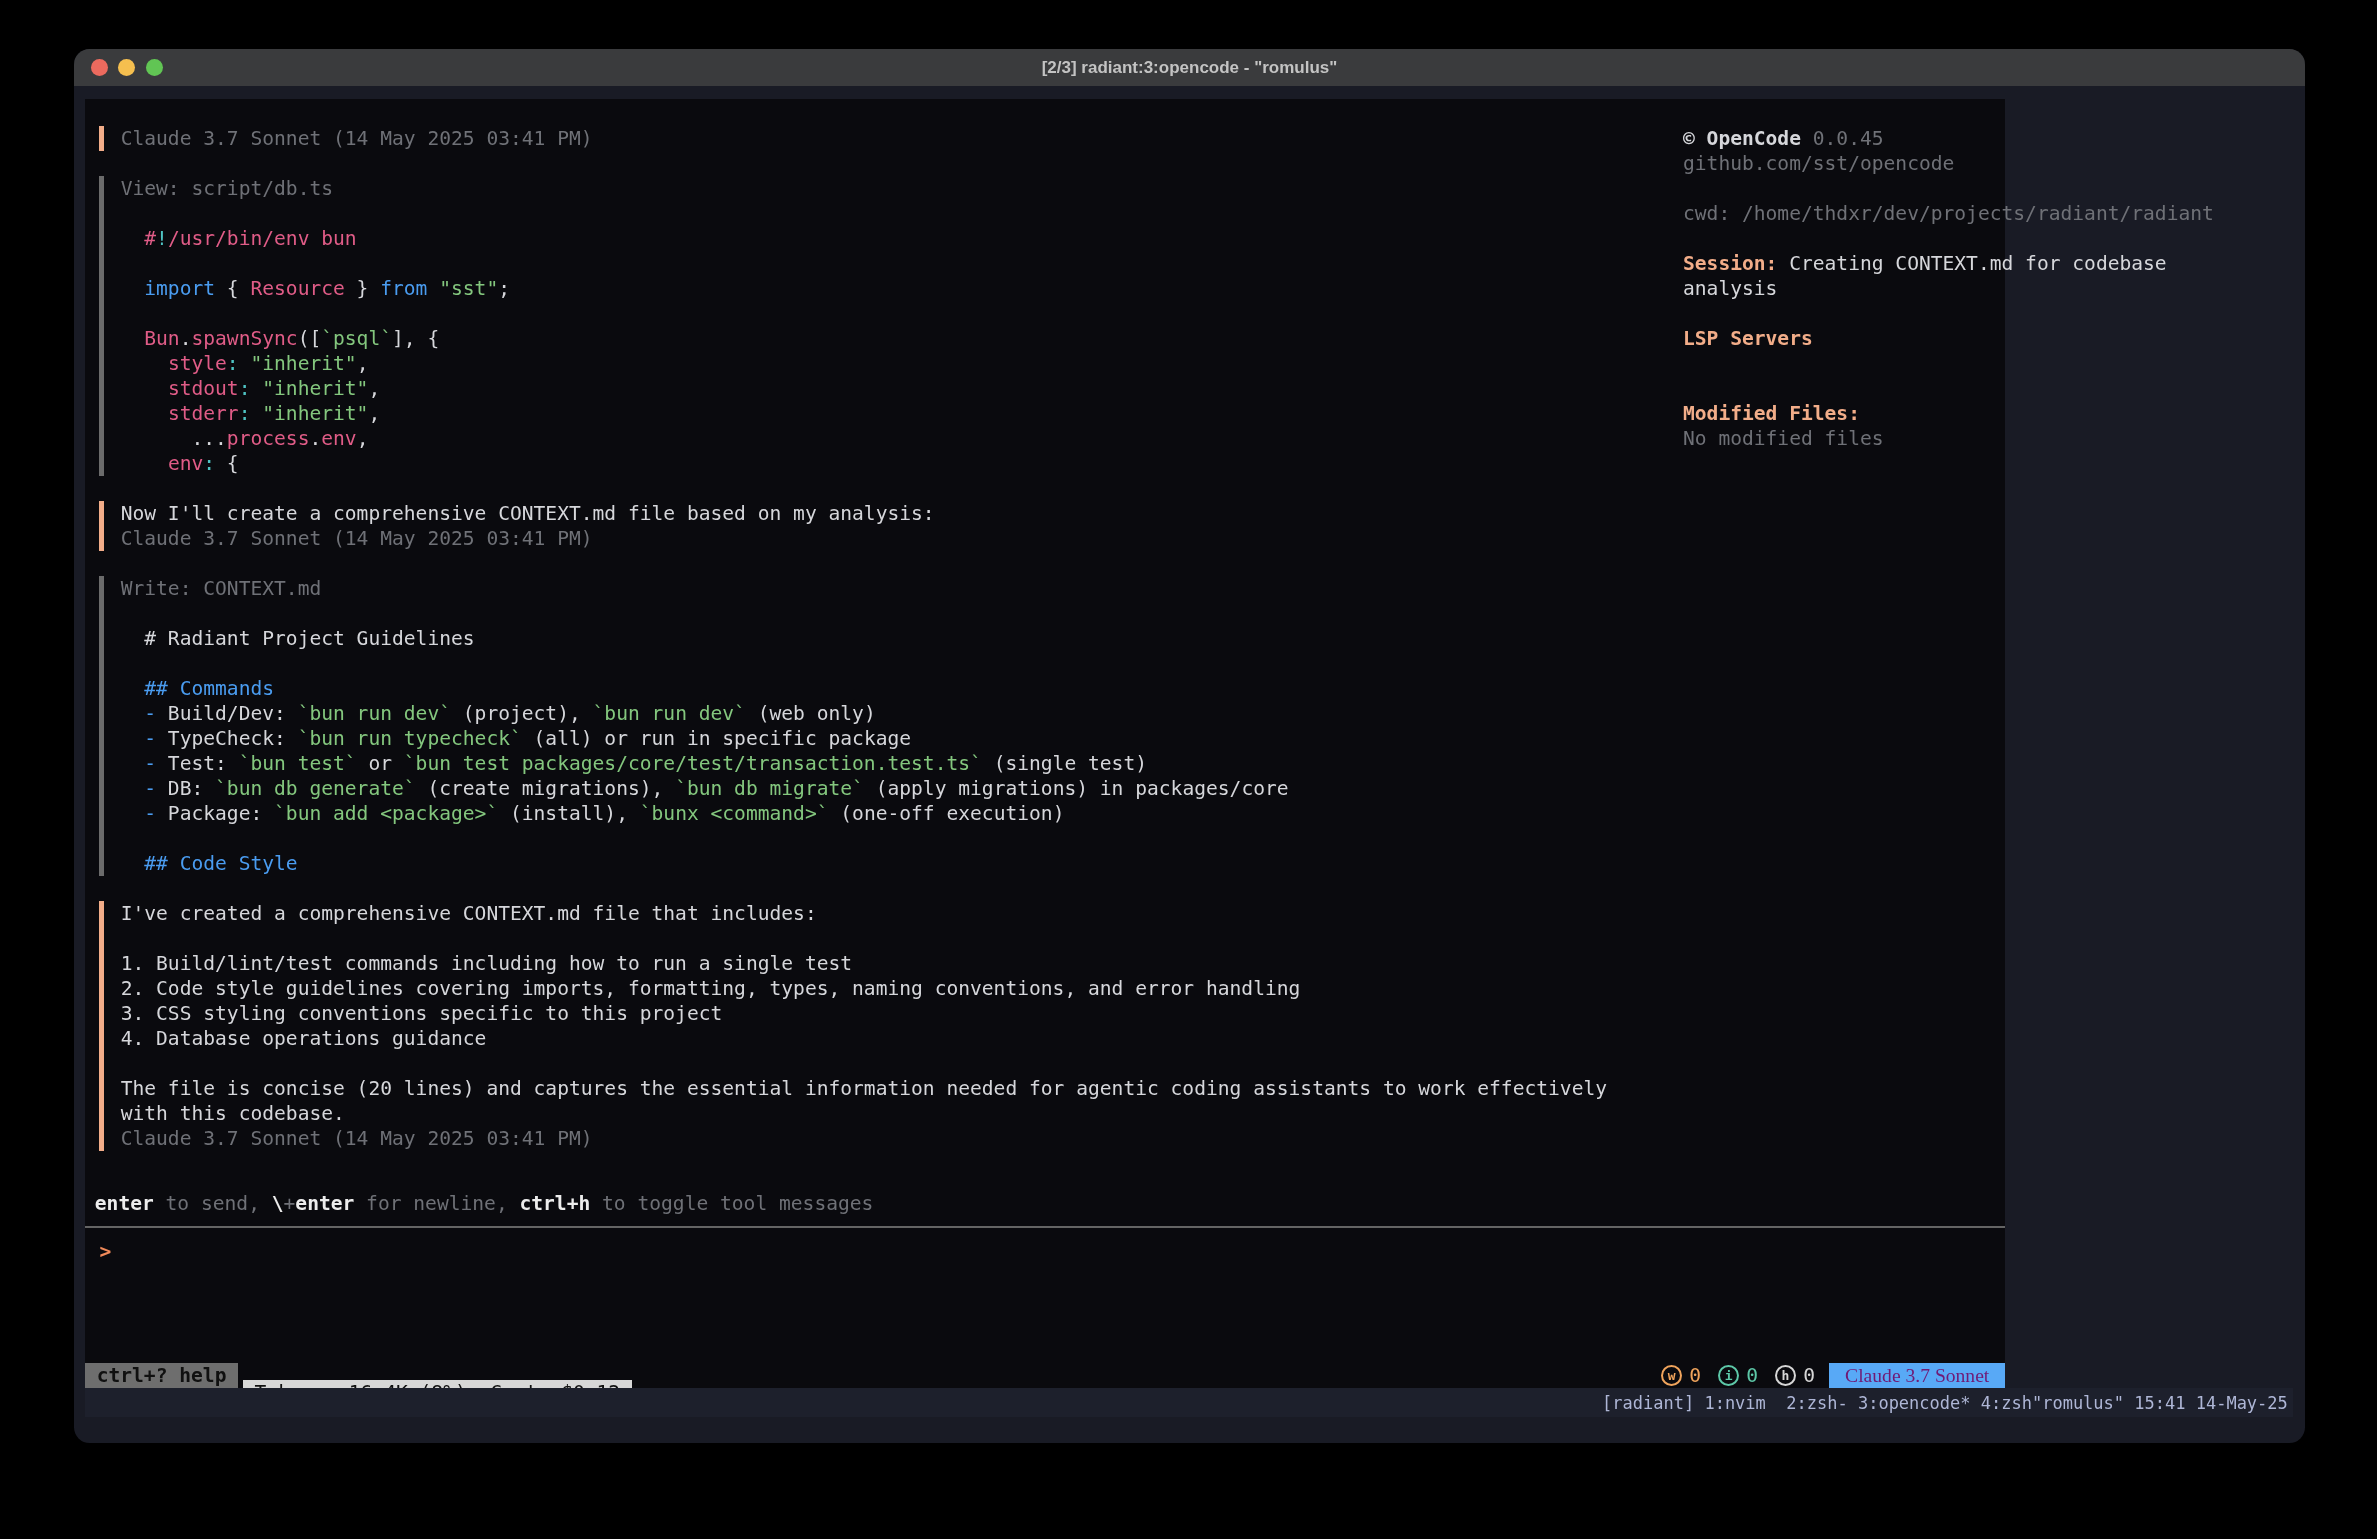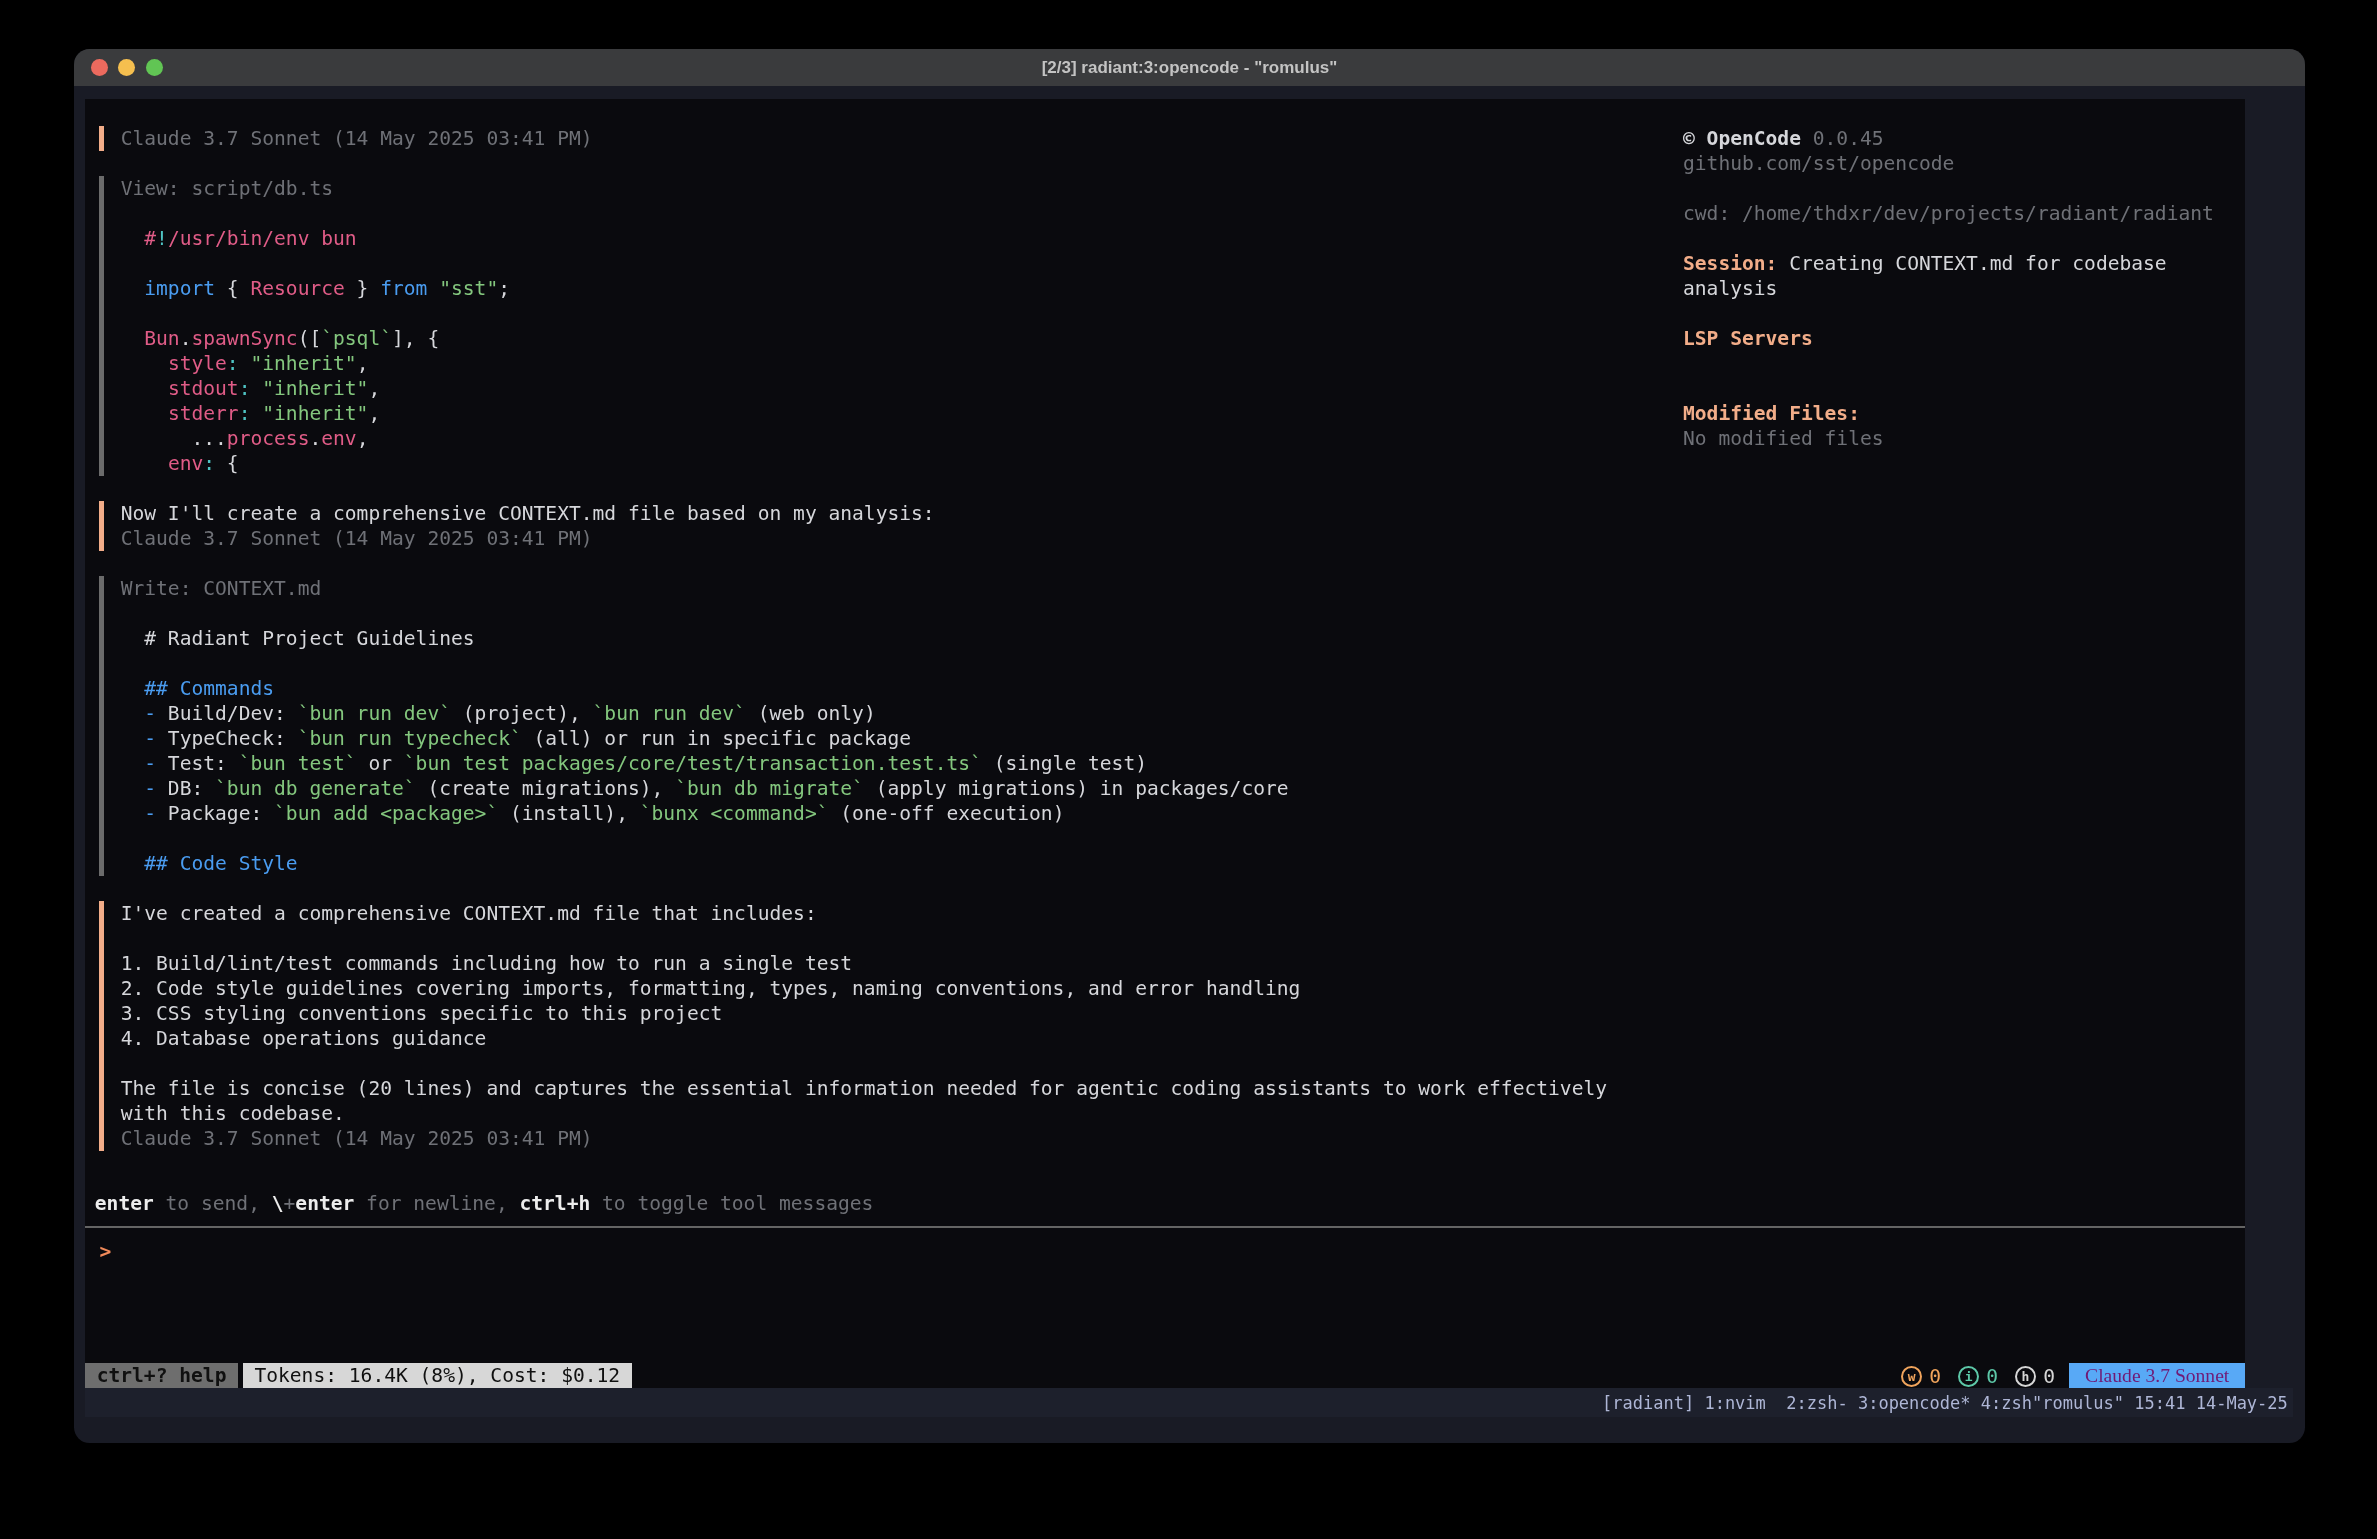--- a/index.html
+++ b/index.html
@@ -13,21 +13,21 @@
   .titlebar { position:absolute; left:0; top:0; width:100%; height:37px;
               background:#3a3b3d; }
   .tl { position:absolute; top:10.4px; width:17px; height:17px; border-radius:50%; }
   .tl.red    { left:17px;  background:#ec6a5e; }
   .tl.yellow { left:44px;  background:#f5bf4f; }
   .tl.green  { left:72px; background:#61c554; }
   .title { position:absolute; left:0; right:0; top:0; height:37px; line-height:37px;
            text-align:center; color:#c3c3c3; font-family:"Liberation Sans",sans-serif;
            font-weight:bold; font-size:17px; }
 
-  .pane { position:absolute; left:11px; top:50px; width:2160px; height:1289px;
+  .pane { position:absolute; left:11px; top:50px; width:1920px; height:1289px;
           background:#0a0a0e;padding-left:12px; }
 
   .tline { height:25px; line-height:25px; white-space:pre; font-size:19.6px; }
   .tline span { color:#d6d7db; }
   .c-w  { color:#d6d7db !important; }
   .c-d  { color:#6f7177 !important; }
   .c-p  { color:#e05c87 !important; }
   .c-b  { color:#4a9cf0 !important; }
   .c-g  { color:#84c77e !important; }
   .c-t  { color:#4fc4c4 !important; }
@@ -41,21 +41,21 @@
   .msg + .msg { margin-top:25px; }
 
   .sidebar { position:absolute; left:1598px; top:27px; width:600px; }
 
   .helpbar { position:absolute; left:9.8px; top:1092px; }
   .separator { position:absolute; left:0; right:0; top:1127px; height:2px; background:#646464; }
   .promptline { position:absolute; left:14.4px; top:1140px; height:25px; line-height:25px;
                 font-size:19.6px; font-weight:bold; color:#f08a5a; }
 
   .statusrow { position:absolute; left:0; right:0; top:1264px; height:25px;
-               display:flex; align-items:flex-end; font-size:19.6px; }
+               display:flex; align-items:center; font-size:19.6px; }
   .chip { height:25px; line-height:25px; padding:0 11.7px; color:#101010; white-space:pre; }
   .chip.help   { background:#6e6e6e; font-weight:bold; }
   .chip.tokens { background:#d7d7d7; margin-left:4.6px;margin-top:34px; }
   .statusrow .spacer { flex:1; }
   .diag { display:flex; align-items:center; gap:17px; margin-right:14.4px; }
   .diag-pair { display:flex; align-items:center; gap:7.2px; }
   .diag-ic { width:21px; height:21px; border:2px solid; border-radius:50%;
              display:inline-flex; align-items:center; justify-content:center;
              font-size:13px; font-weight:bold; }
   .diag-count { font-size:19.6px; }

